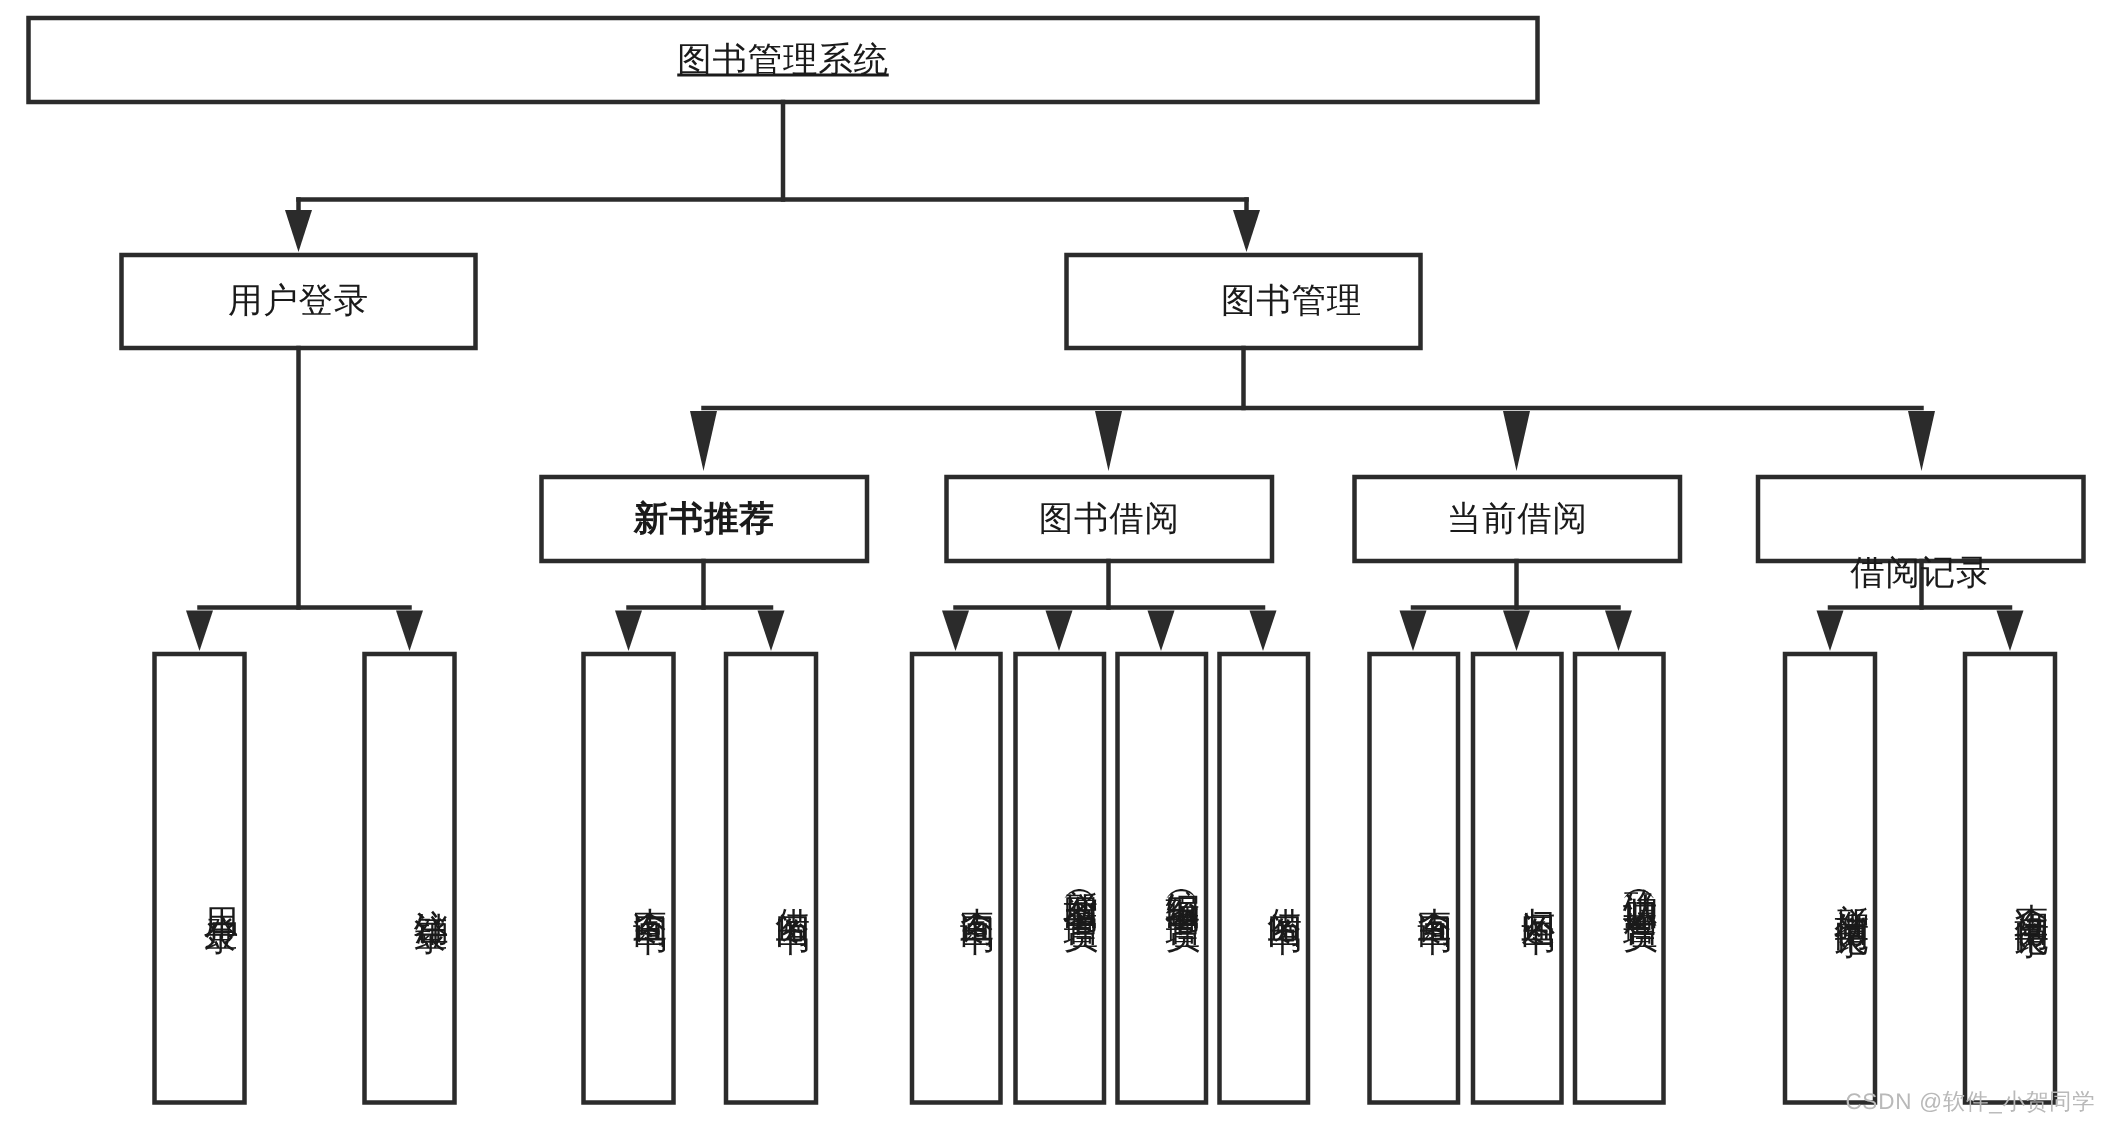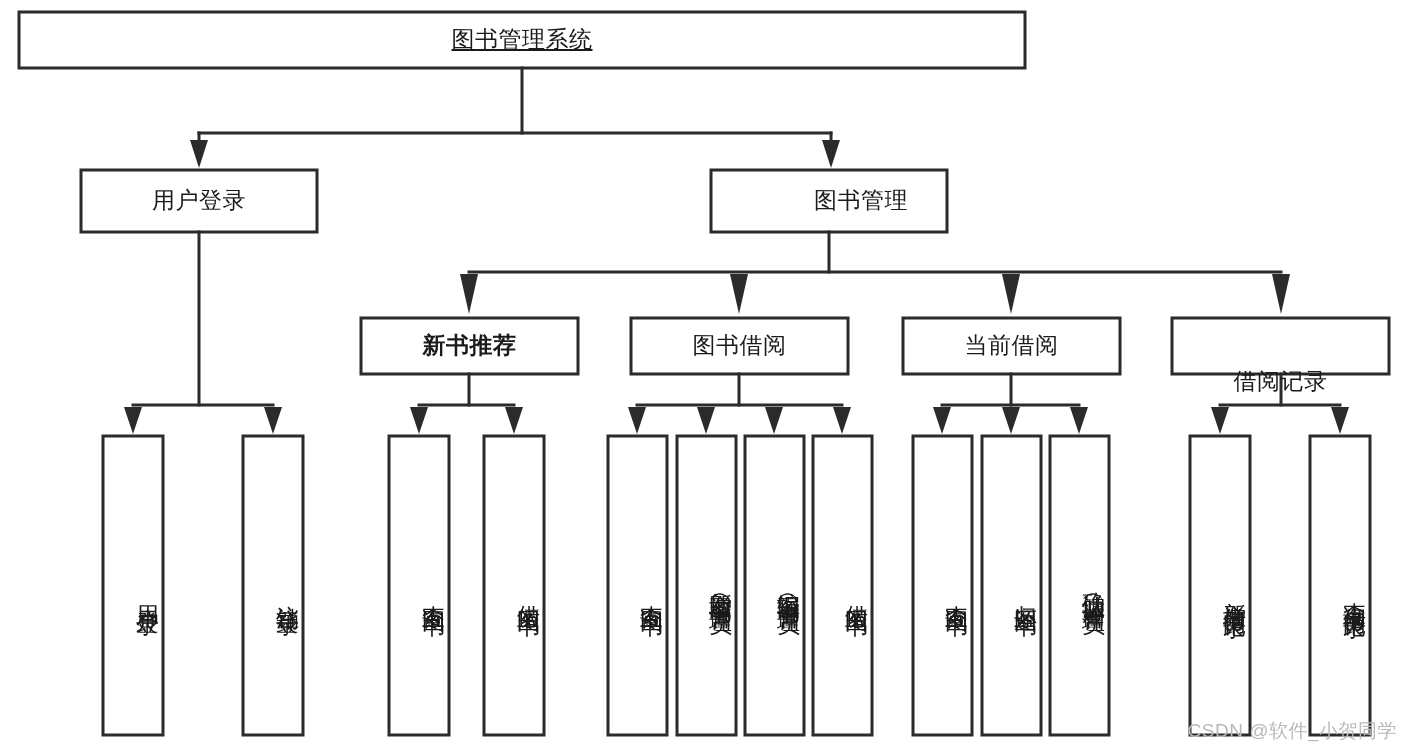--- a/index.html
+++ b/index.html
@@ -34,21 +34,21 @@
     font-size:23px;
     line-height:1.35;
     letter-spacing:3px;
     align-items:flex-start;
     padding-top:14px;
     box-sizing:border-box;
   }
   .watermark{
     position:absolute;
     right:8px;bottom:3px;
-    font-size:19px;
+    font-size:15px;
     color:#b9b9b9;
     white-space:nowrap;
     letter-spacing:0.5px;
   }
 </style>
 </head>
 <body>
 
 <div id="diagram-root">
 

